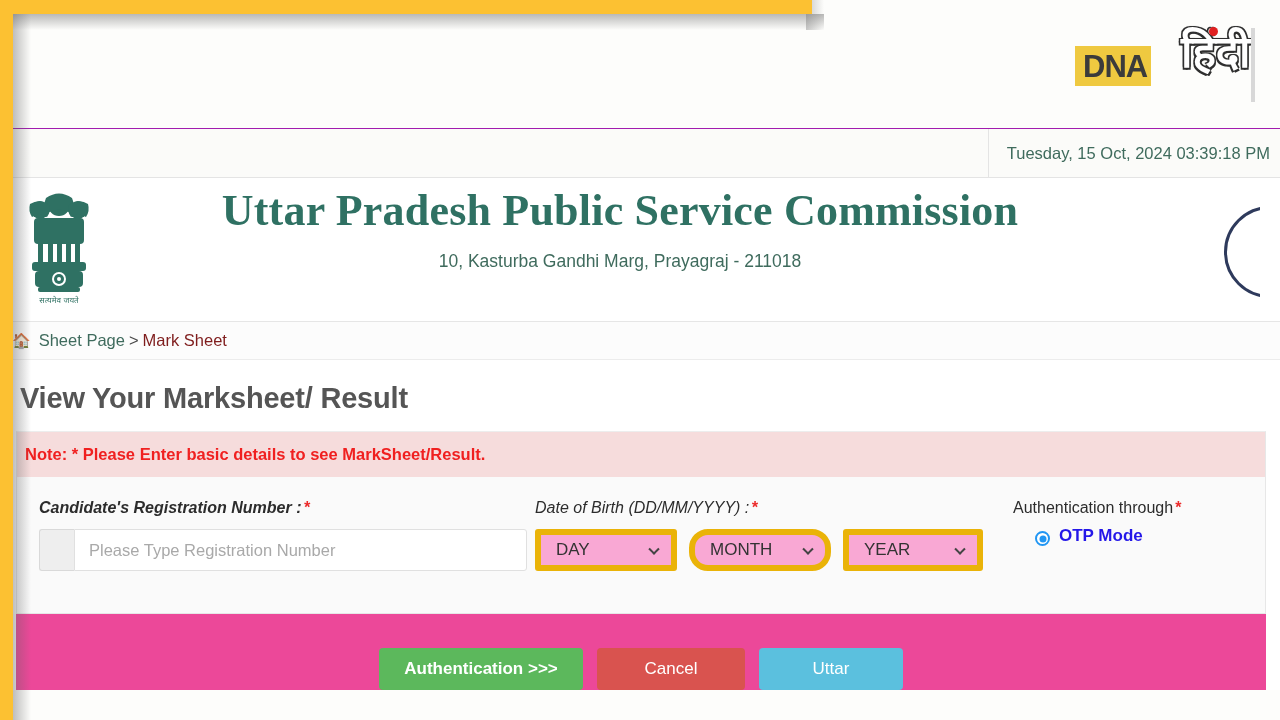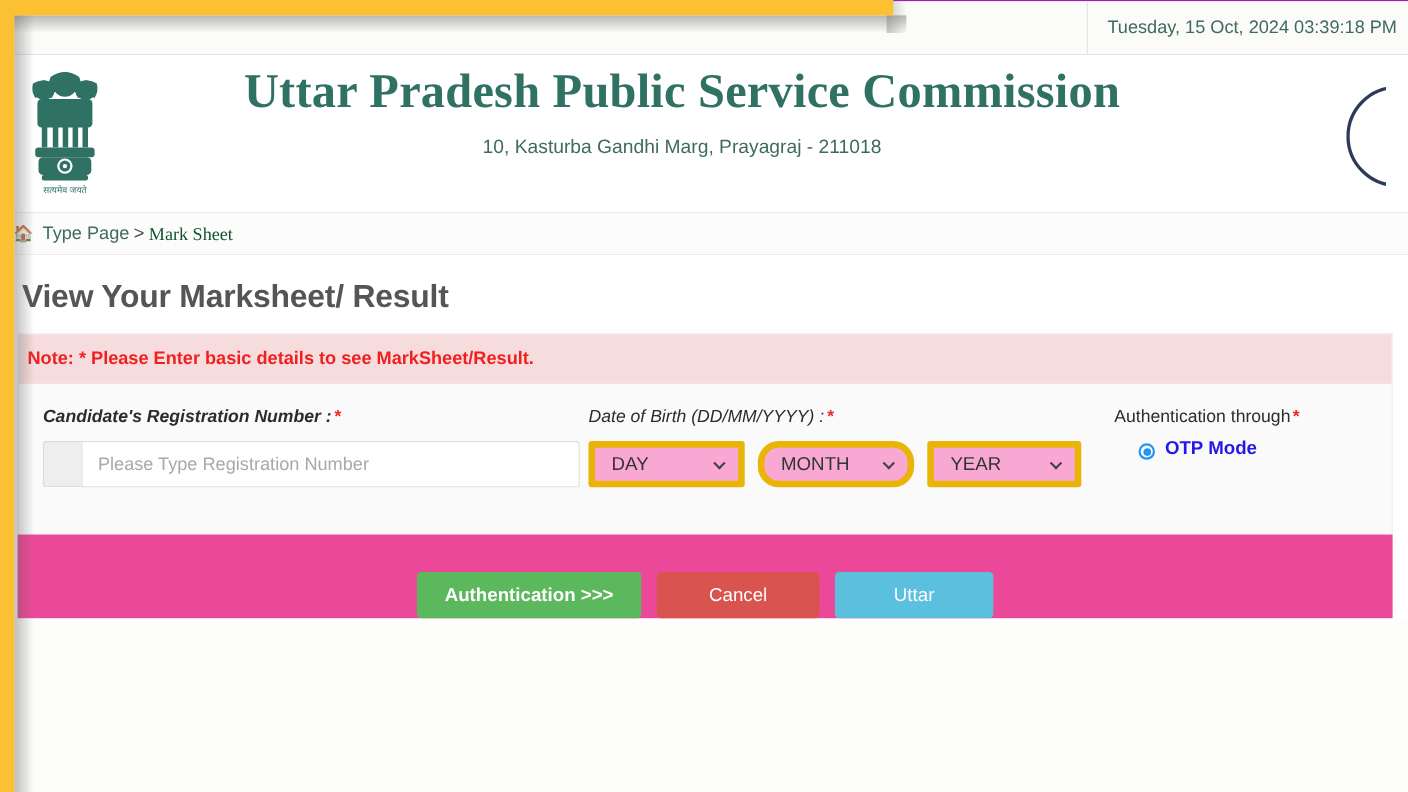--- a/index.html
+++ b/index.html
@@ -204,21 +204,21 @@
     font-size: 16.5px;
   }
   .home-icon {
     color: #3a3a3a;
     font-size: 15px;
     margin-right: 8px;
     line-height: 1;
   }
   .crumb-link { color: #3f6b5d; }
   .crumb-sep  { color: #4a4a4a; margin: 0 4px; }
-  .crumb-here { color: #14532d; font-family: Liberation Serif, serif; }
+  .crumb-here { color: #7f1d1d; }
 
   
   .main {
     position: relative;
     padding: 0 14px 0 16px;
     background: #ffffff;
   }
   .page-title {
     font-size: 29px;
     font-weight: 700;
@@ -355,20 +355,30 @@
   .btn-cancel { background: #d9534f; width: 148px; }
   .btn-close  { background: #5bc0de; width: 144px; }
 </style>
 </head>
 <body>
 
 <div id="root">
 
   <div class="canvas">
 
+    <div class="brand-strip">
+      <div class="dna-logo">
+        <div class="dna-badge">
+          <span class="dna-text">DNA</span>
+        </div>
+        <div class="dna-dot"></div>
+        <div class="dna-hindi">हिंदी</div>
+        <div class="dna-rule"></div>
+      </div>
+    </div>
 
     <div class="datetime-bar">
       <div class="datetime-cell">Tuesday, 15 Oct, 2024 03:39:18 PM</div>
     </div>
 
     <div class="org-header">
       <div class="emblem">
         <svg viewBox="0 0 70 120" width="70" height="120" aria-hidden="true">
           <g fill="#2f7163">
 
@@ -400,21 +410,21 @@
       <div class="org-titles">
         <div class="org-name">Uttar Pradesh Public Service Commission</div>
         <div class="org-address">10, Kasturba Gandhi Marg, Prayagraj - 211018</div>
       </div>
       <div class="side-ring"></div>
       <div class="side-ring-mask"></div>
     </div>
 
     <div class="breadcrumb">
       <span class="home-icon">🏠</span>
-      <span class="crumb-link">Type Page</span>
+      <span class="crumb-link">Sheet Page</span>
       <span class="crumb-sep">&gt;</span>
       <span class="crumb-here">Mark Sheet</span>
     </div>
 
     <div class="main">
 
       <div class="page-title">View Your Marksheet/ Result</div>
 
       <div class="panel">
 

